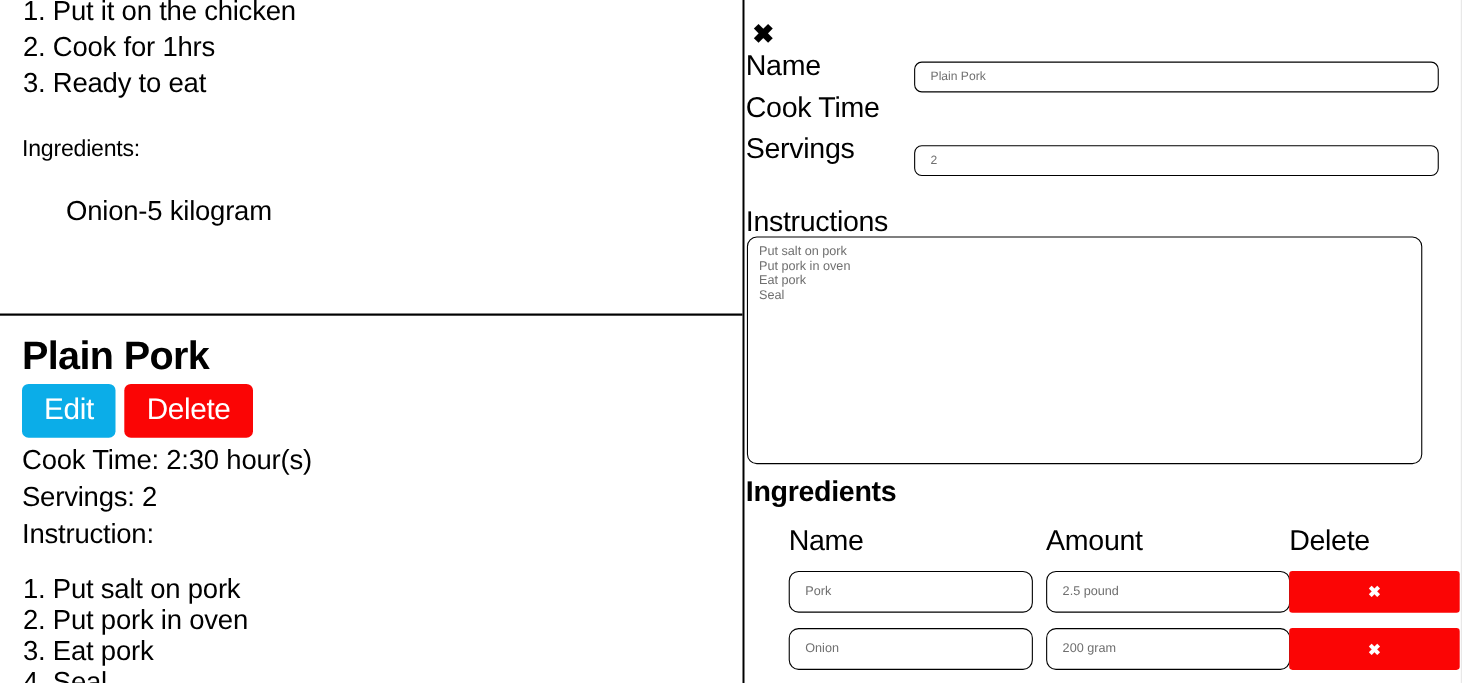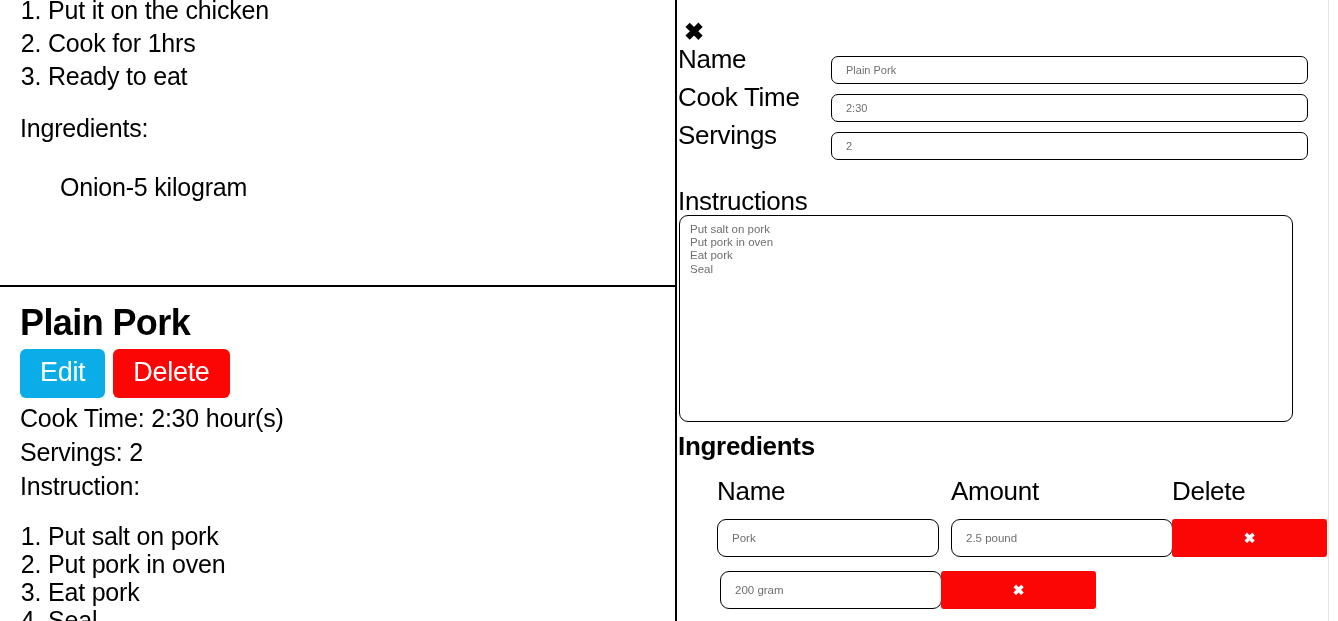--- a/index.html
+++ b/index.html
@@ -39,23 +39,23 @@
     margin: 0;
     padding-left: 48px;
     font-size: 25px;
     line-height: 1.31;
     font-weight: 300;
     letter-spacing: -0.2px;
   }
   ol.steps li { margin: 0; padding: 0; }
 
   .section-label {
-    font-size: 25px;
-    font-weight: 300;
-    margin: 22px 0 0 20px;
+    font-size: 21px;
+    font-weight: 300;
+    margin: 32px 0 0 20px;
     letter-spacing: -0.2px;
   }
   .ingredient-line {
     font-size: 25px;
     font-weight: 300;
     margin: 30px 0 0 60px;
     letter-spacing: -0.2px;
   }
 
   
@@ -304,21 +304,20 @@
 
     <button id="close-button">✖</button>
 
     <div class="field-row" id="row-name">
       <span class="field-label">Name</span>
       <input class="field-input" type="text" value="Plain Pork" style="">
     </div>
 
     <div class="field-row" id="row-cooktime">
       <span class="field-label">Cook Time</span>
-      <input class="field-input" type="text" value="2:30" style="">
     </div>
 
     <div class="field-row" id="row-servings">
       <span class="field-label">Servings</span>
       <input class="field-input" type="text" value="2" style="">
     </div>
 
     <div id="instructions-label">Instructions</div>
     <textarea id="instructions-textarea" placeholder="Put salt on pork
 Put pork in oven
@@ -340,20 +339,23 @@
         </div>
         <div class="ing-cell-amount">
           <input class="ing-input" type="text" value="2.5 pound" style="">
         </div>
         <div class="ing-cell-delete">
           <button class="ing-del-btn">✖</button>
         </div>
       </div>
 
       <div class="ing-row">
+        <div class="ing-cell-name">
+          <input class="ing-input" type="text" value="Onion" style="">
+        </div>
         <div class="ing-cell-amount">
           <input class="ing-input" type="text" value="200 gram" style="">
         </div>
         <div class="ing-cell-delete">
           <button class="ing-del-btn">✖</button>
         </div>
       </div>
     </div>
   </div>
 

